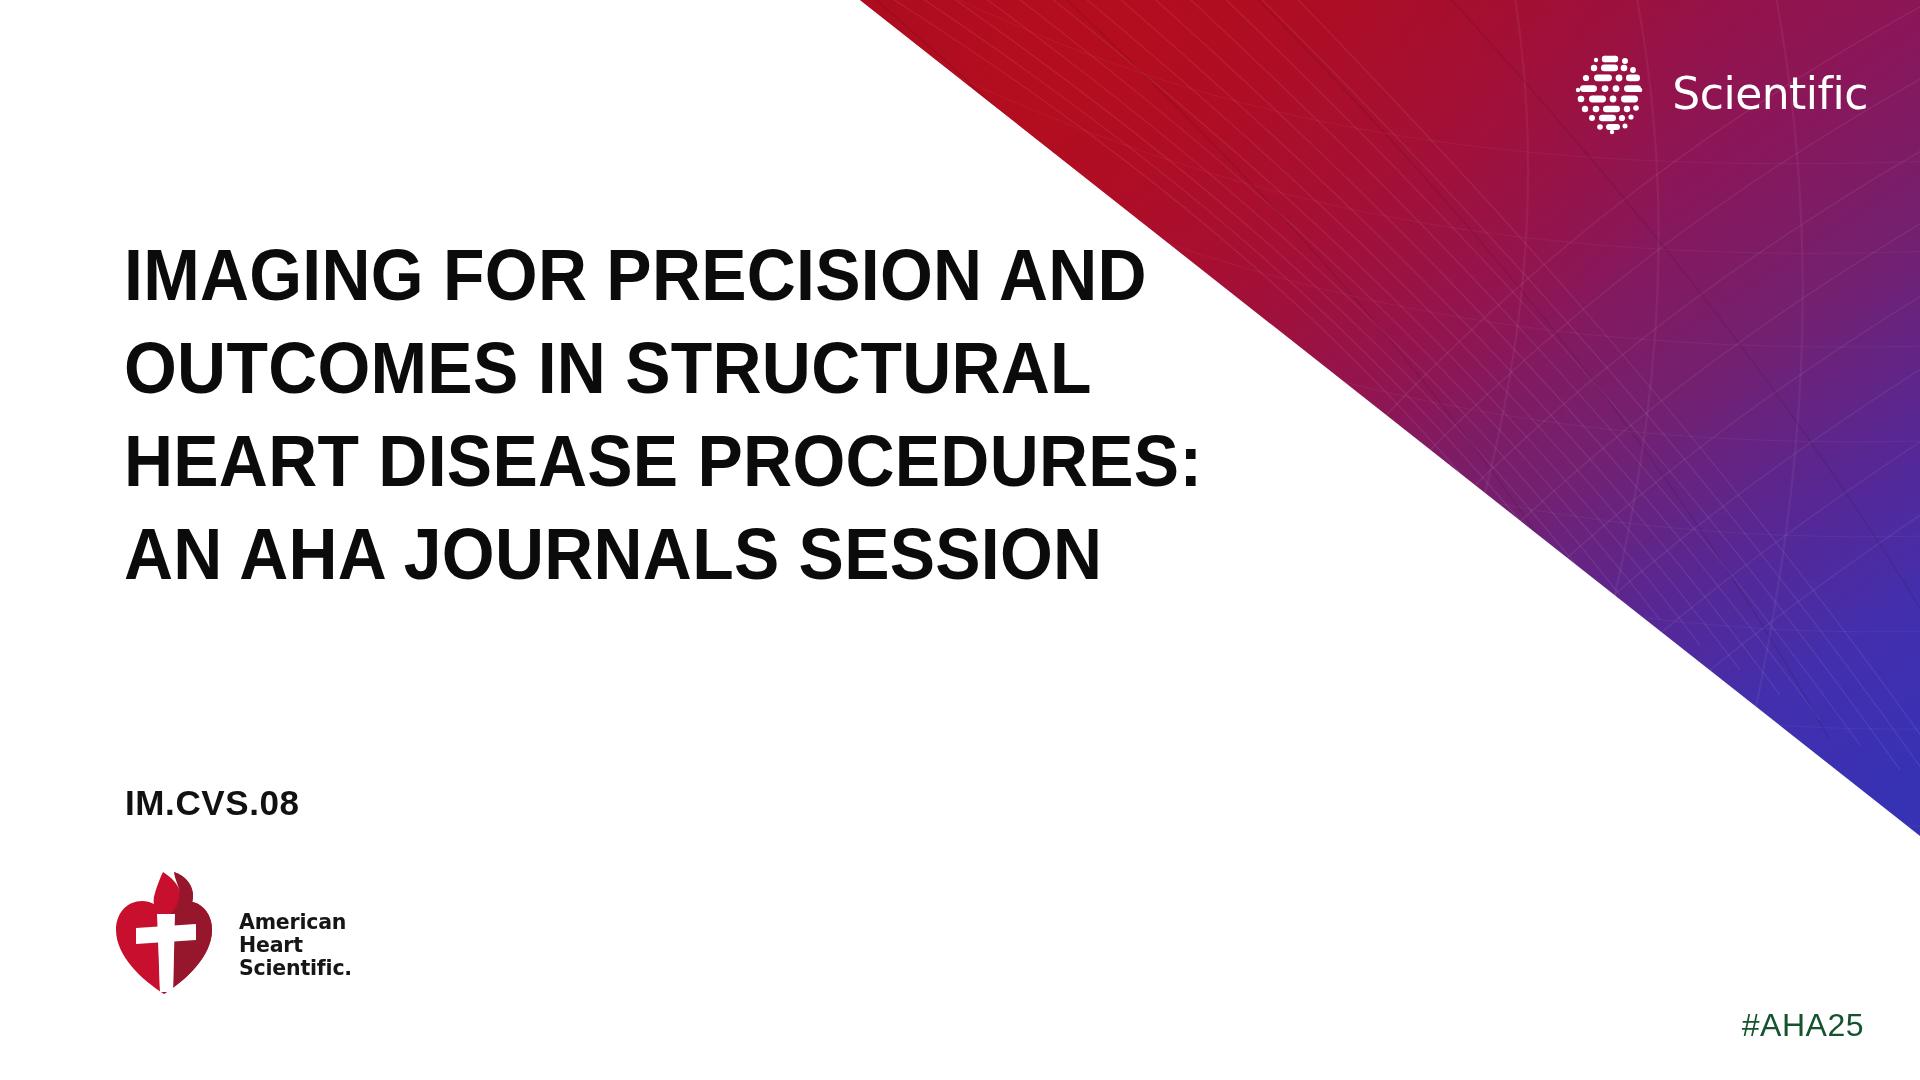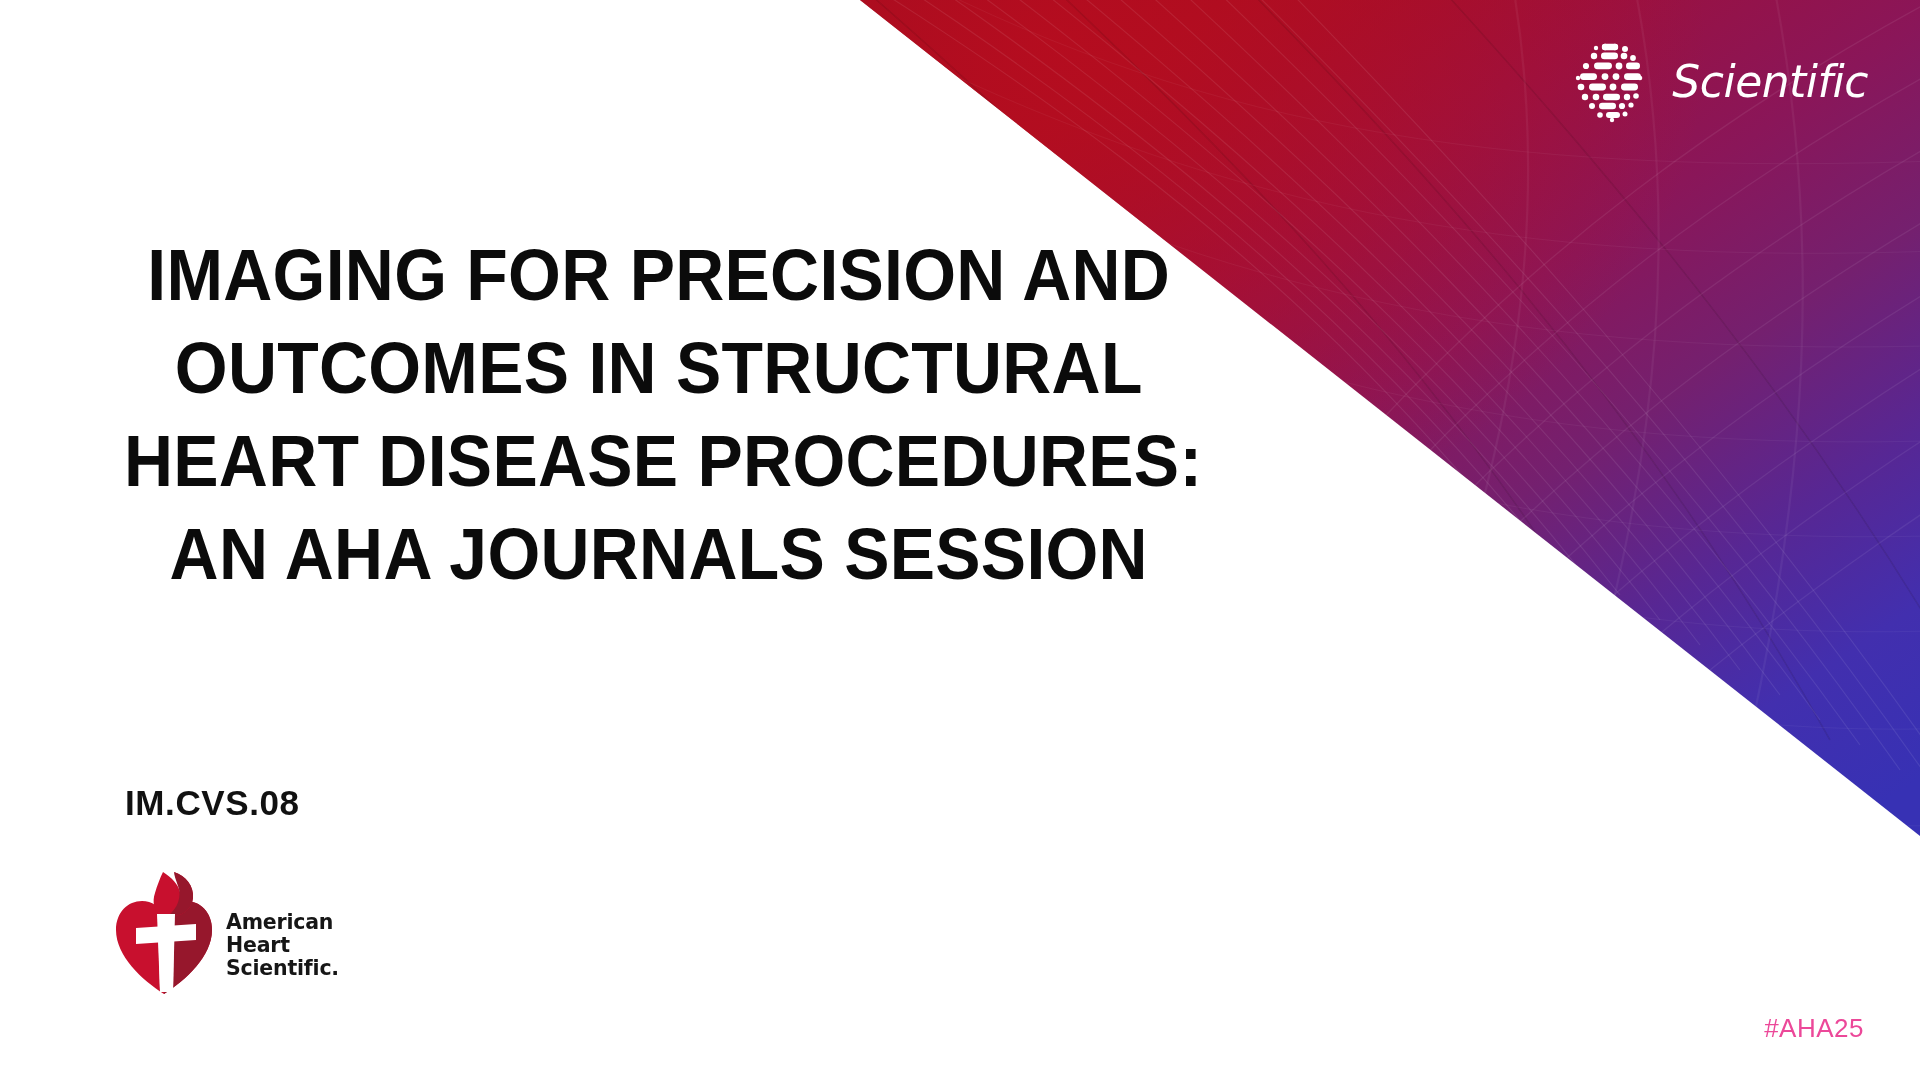--- a/index.html
+++ b/index.html
@@ -38,21 +38,20 @@
     height: 1080px;
   }
 
   
   .title-block {
     position: absolute;
     left: 124px;
     top: 228px;
     width: 1150px;
     z-index: 2;
-    text-align: center;
   }
   .title-line {
     font-family: "Liberation Sans Narrow", "Liberation Sans", sans-serif;
     font-weight: 700;
     font-size: 73px;
     line-height: 93px;
     letter-spacing: 0.3px;
     color: #0b0b0b;
     white-space: nowrap;
     transform: scaleX(0.93);
@@ -72,21 +71,21 @@
     z-index: 2;
   }
 
   
   .aha-logo {
     position: absolute;
     left: 112px;
     top: 868px;
     display: flex;
     align-items: center;
-    gap: 10px;
+    gap: 23px;
     z-index: 2;
   }
   .aha-mark {
     width: 104px;
     height: 128px;
     flex: 0 0 auto;
   }
   .aha-wordmark {
     font-family: "DejaVu Sans", sans-serif;
     font-weight: 700;
@@ -95,26 +94,25 @@
     color: #161616;
     letter-spacing: -0.2px;
     padding-top: 26px;
   }
   .aha-wordmark div { white-space: nowrap; }
 
   
   .ss-logo {
     position: absolute;
     right: 52px;
-    top: 40px;
+    top: 52px;
     display: flex;
     align-items: center;
     gap: 22px;
     z-index: 5;
-    font-style: italic;
   }
   .ss-globe { width: 78px; height: 84px; flex: 0 0 auto; }
   .ss-text { line-height: 1; }
   .ss-line1 {
     font-family: "DejaVu Sans", sans-serif;
     font-weight: 400;
     font-size: 44px;
     color: #ffffff;
     letter-spacing: -0.5px;
     display: block;
@@ -129,23 +127,23 @@
     margin-top: 2px;
   }
 
   
   .hashtag {
     position: absolute;
     right: 56px;
     bottom: 36px;
     font-family: "Liberation Sans", sans-serif;
     font-weight: 400;
-    font-size: 26px;
+    font-size: 32px;
     letter-spacing: 0.5px;
-    color: #ec4899;
+    color: #14532d;
     z-index: 6;
   }
 </style>
 </head>
 <body>
 
 <div id="slide">
 
   <div class="title-block">
     <div class="title-line">IMAGING FOR PRECISION AND</div>

